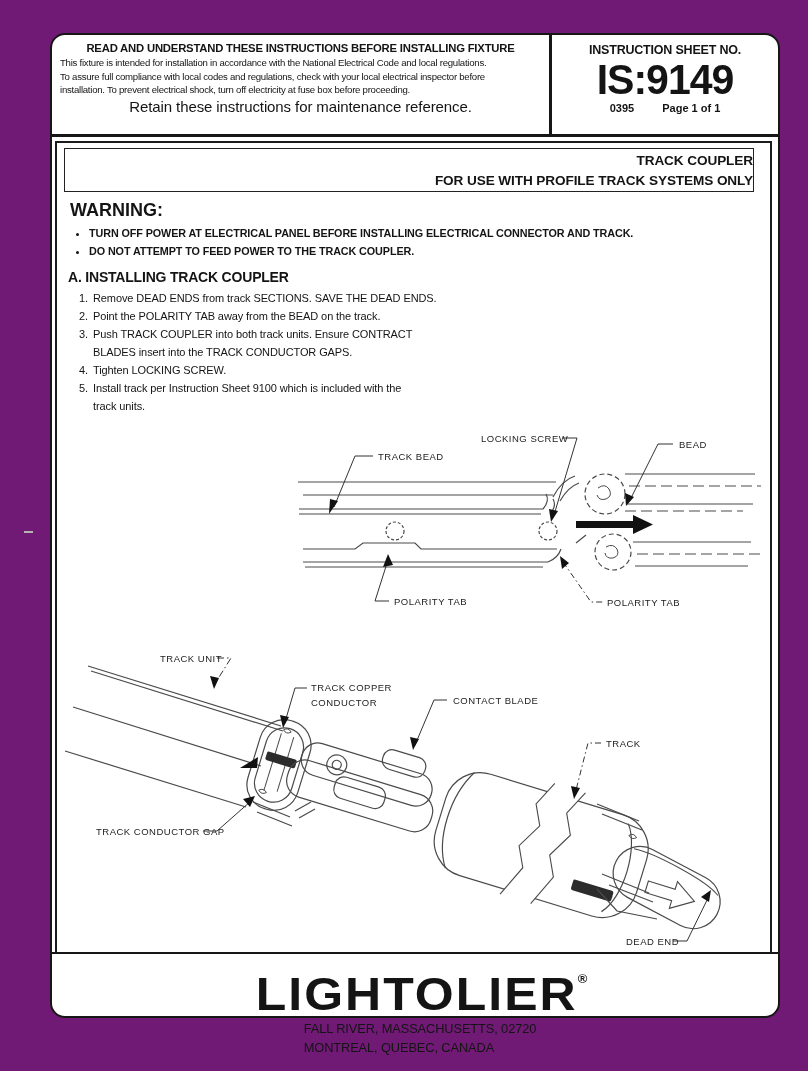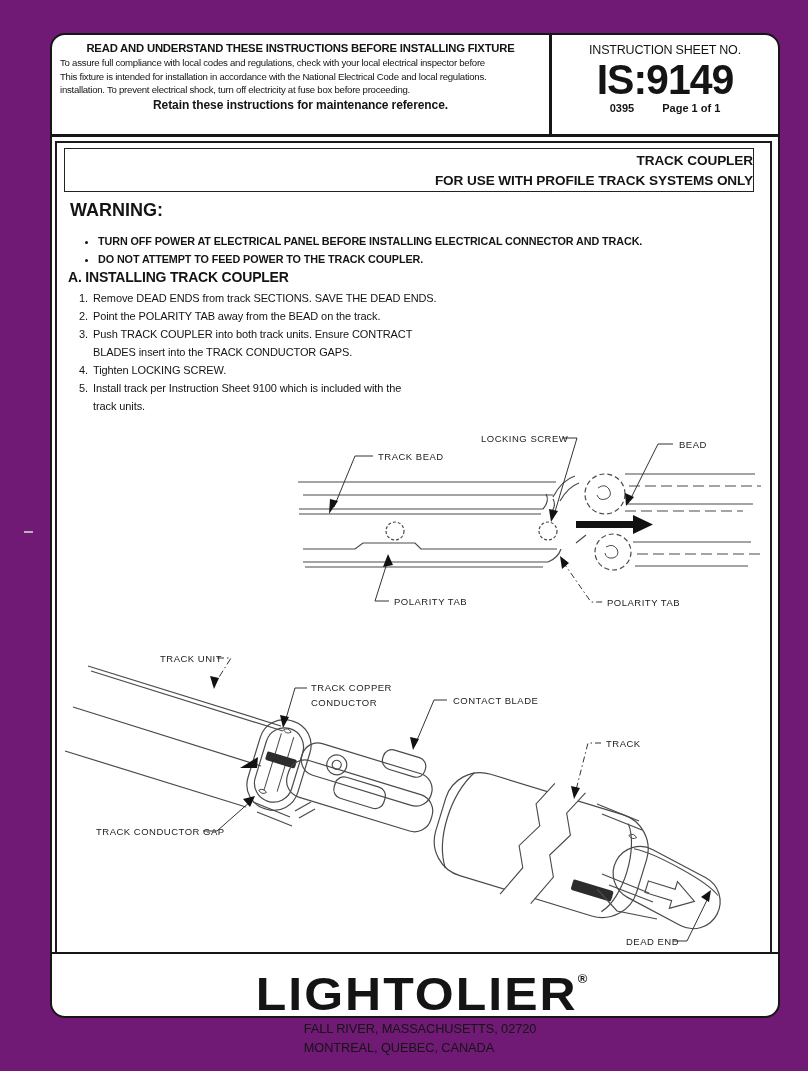--- a/index.html
+++ b/index.html
@@ -10,37 +10,37 @@
   
   .frame{
     position:absolute;left:50px;top:33px;width:730px;height:985px;
     border:2.5px solid #161616;border-radius:15px;box-sizing:border-box;background:#fff;
   }
   
   .hdr{position:absolute;left:0;top:0;right:0;height:99px;border-bottom:3px solid #161616;display:flex;}
   .hdr-notice{width:500px;border-right:3px solid #161616;box-sizing:border-box;padding:7px 8px 0 8px;overflow:hidden;}
   .hdr-notice .n-title{font-weight:bold;font-size:11.3px;text-align:center;letter-spacing:-.2px;white-space:nowrap;margin-bottom:2px;}
   .hdr-notice .n-line{font-size:9.6px;letter-spacing:-.25px;line-height:13.6px;white-space:nowrap;}
-  .hdr-notice .n-retain{font-weight:bold;font-size:12px;text-align:center;letter-spacing:-.1px;margin-top:1px;}
+  .hdr-notice .n-retain{font-weight:normal;font-size:15px;text-align:center;letter-spacing:-.1px;margin-top:1px;}
   .hdr-sheet{flex:1;text-align:center;padding-top:8px;}
-  .hdr-sheet .s-label{font-weight:normal;font-size:12.5px;letter-spacing:-.2px;}
+  .hdr-sheet .s-label{font-weight:bold;font-size:12.5px;letter-spacing:-.2px;}
   .hdr-sheet .s-number{font-weight:bold;font-size:41px;letter-spacing:-1px;line-height:44px;transform:scaleY(1.04);}
   .hdr-sheet .s-row{display:flex;justify-content:center;gap:28px;font-weight:bold;font-size:11px;margin-top:1px;}
   
   .main{
     position:absolute;left:3px;top:106px;width:717px;height:813px;
     border:2px solid #1c1c1c;box-sizing:border-box;
   }
   .title-box{
     position:absolute;left:7px;top:5px;width:690px;height:44px;border:1.6px solid #222;
     box-sizing:border-box;text-align:right;font-weight:bold;font-size:13.6px;line-height:20px;padding-top:2px;letter-spacing:-.1px;
   }
   .warning{position:absolute;left:13px;top:57px;}
   .warning .w-head{font-weight:bold;font-size:18px;margin:0 0 4px 0;}
-  .warning ul{margin:12px;padding-left:16px;}
+  .warning ul{margin:3px;padding-left:16px;}
   .warning li{font-weight:bold;font-size:10.8px;line-height:17.5px;letter-spacing:-.1px;list-style:disc;}
   .install{position:absolute;left:11px;top:126px;}
   .install .i-head{font-weight:bold;font-size:14px;margin:0 0 4px 0;letter-spacing:-.2px;}
   .steps{margin:0;padding:0;list-style:none;}
   .steps li{display:flex;font-size:11px;line-height:18px;letter-spacing:-.1px;}
   .steps .num{width:20px;text-align:right;margin-right:5px;flex:none;}
   .steps .ln{display:block;white-space:nowrap;}
   .diagram{position:absolute;left:0;top:276px;width:713px;height:533px;}
   svg text{font-family:"Liberation Sans",sans-serif;font-size:9.5px;fill:#222;letter-spacing:.5px;}
   
@@ -54,22 +54,22 @@
 <body>
 
 <div class="sheet">
   <div class="scan-dash"></div>
 
   <div class="frame">
 
     <div class="hdr">
       <div class="hdr-notice">
         <div class="n-title">READ AND UNDERSTAND THESE INSTRUCTIONS BEFORE INSTALLING FIXTURE</div>
+        <div class="n-line">This fixture is intended for installation in accordance with the National Electrical Code and local regulations.</div>
         <div class="n-line">To assure full compliance with local codes and regulations, check with your local electrical inspector before</div>
-        <div class="n-line">This fixture is intended for installation in accordance with the National Electrical Code and local regulations.</div>
         <div class="n-line">installation.  To prevent electrical shock, turn off  electricity at fuse box before proceeding.</div>
         <div class="n-retain">Retain these instructions for maintenance reference.</div>
       </div>
       <div class="hdr-sheet">
         <div class="s-label">INSTRUCTION SHEET NO.</div>
         <div class="s-number">IS:9149</div>
         <div class="s-row">
           <span>0395</span>
           <span>Page 1 of 1</span>
         </div>

